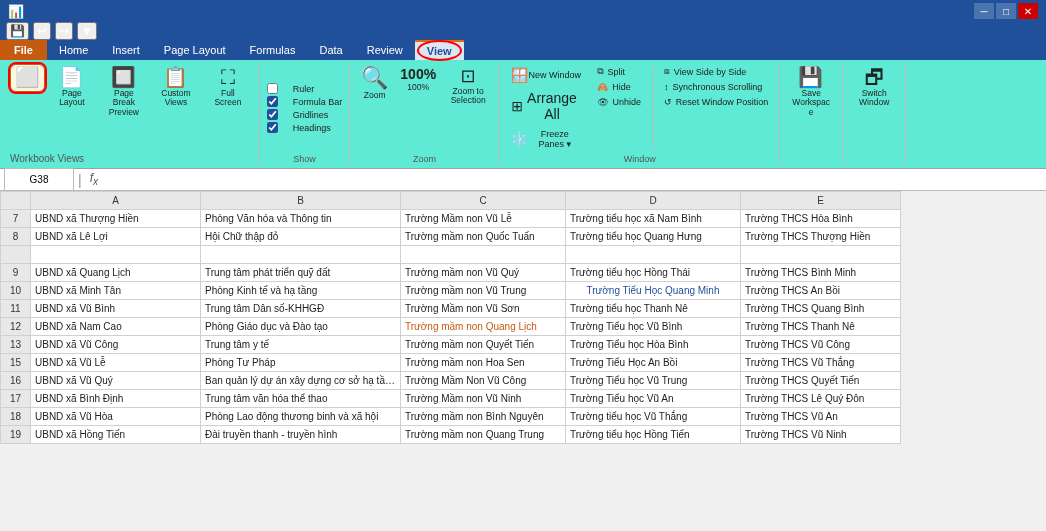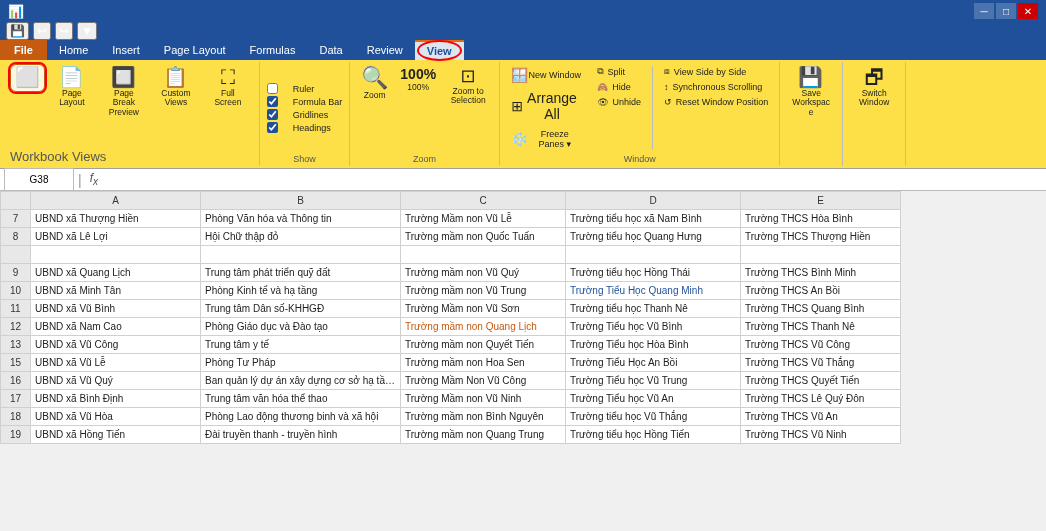--- a/index.html
+++ b/index.html
@@ -25,21 +25,21 @@
       background: #1f5099;
       height: 18px;
       display: flex;
       align-items: center;
       padding: 0 6px;
       gap: 4px;
     }
     .qa-btn { color: white; font-size: 12px; cursor: pointer; padding: 0 2px; }
 
     
-    .ribbon { background: #fde047; border-bottom: 1px solid #a0a0a0; }
+    .ribbon { background: #5eead4; border-bottom: 1px solid #a0a0a0; }
     .ribbon-tabs { display: flex; background: #1f5099; }
     .ribbon-tab {
       padding: 3px 12px;
       font-size: 11px;
       color: white;
       cursor: pointer;
       border: none;
       background: transparent;
     }
     .ribbon-tab.active {
@@ -158,21 +158,21 @@
       height: 18px;
       background: white;
       font-size: 10px;
       color: #222;
       overflow: hidden;
       max-width: 180px;
       text-overflow: ellipsis;
     }
 
     .workbook-views-label {
-      font-size: 13px; color: #555; margin-top: 13px; display: flex; align-items: center; gap: 2px;
+      font-size: 10px; color: #555; margin-top: 13px; display: flex; align-items: center; gap: 2px;
     }
 
     .ribbon-divider { width: 1px; background: #bbb; margin: 2px 0; align-self: stretch; }
 
     .big-zoom { font-size: 22px; }
 
     
     .cb-checked { accent-color: #1f5099; }
 
     .outer-wrap { position: relative; }
@@ -411,21 +411,21 @@
             <td class="sheet-cell">Trung tâm phát triển quỹ đất</td>
             <td class="sheet-cell">Trường mầm non Vũ Quý</td>
             <td class="sheet-cell">Trường tiểu học Hồng Thái</td>
             <td class="sheet-cell">Trường THCS Bình Minh</td>
           </tr>
           <tr>
             <th class="row-header">10</th>
             <td class="sheet-cell">UBND xã Minh Tân</td>
             <td class="sheet-cell">Phòng Kinh tế và hạ tầng</td>
             <td class="sheet-cell">Trường mầm non Vũ Trung</td>
-            <td class="sheet-cell" style="color: rgb(31, 80, 153);">Trường Tiểu Học Quang Minh</td>
+            <td class="sheet-cell" style="color: rgb(31, 80, 153); text-align: center;">Trường Tiểu Học Quang Minh</td>
             <td class="sheet-cell">Trường THCS An Bồi</td>
           </tr>
           <tr>
             <th class="row-header">11</th>
             <td class="sheet-cell">UBND xã Vũ Bình</td>
             <td class="sheet-cell">Trung tâm Dân số-KHHGĐ</td>
             <td class="sheet-cell">Trường Mầm non Vũ Sơn</td>
             <td class="sheet-cell">Trường tiểu học Thanh Nê</td>
             <td class="sheet-cell">Trường THCS Quang Bình</td>
           </tr>

